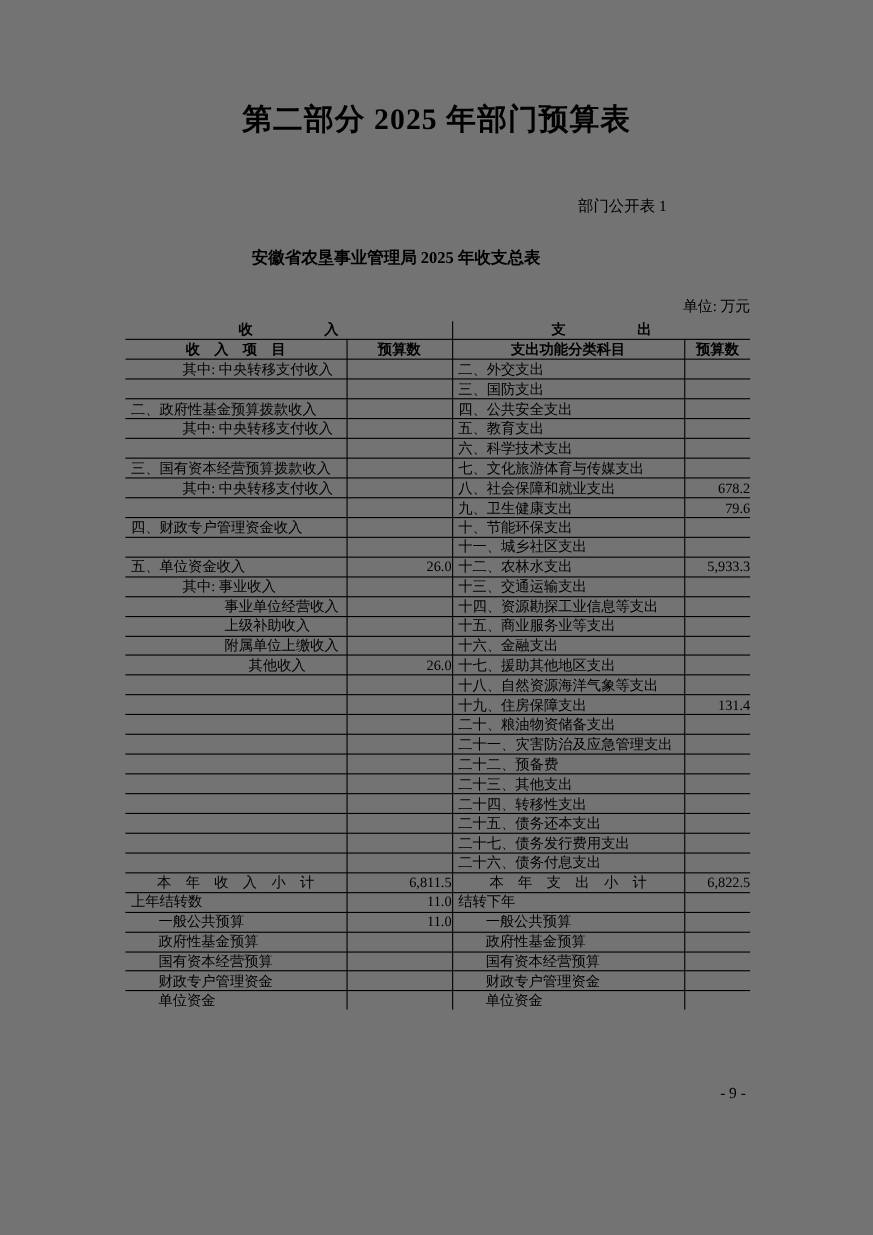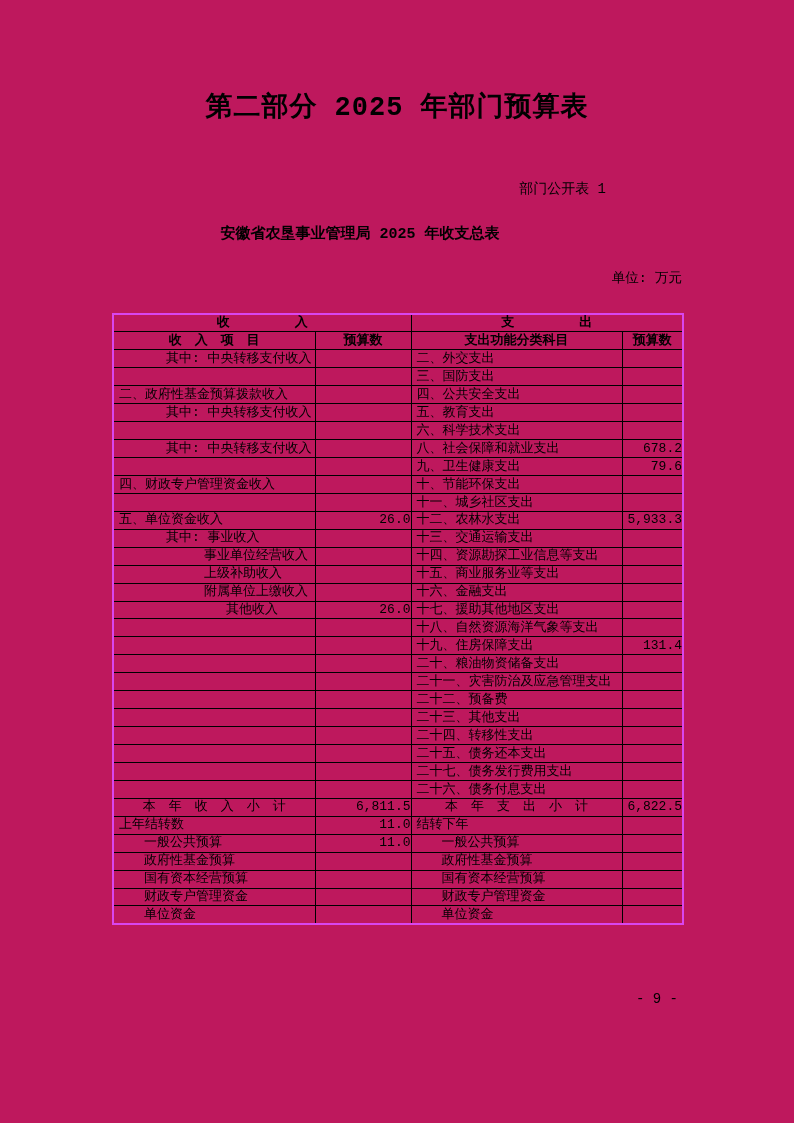--- a/index.html
+++ b/index.html
@@ -4,23 +4,23 @@
 <style>
   html, body {
     margin: 0;
     padding: 0;
     background: #ffffff;
   }
   #page {
     position: relative;
     width: 794px;
     height: 1123px;
-    background: #be185d;
+    background: #737373;
     color: #000000;
-    font-family: Liberation Mono, monospace;
+    font-family: Liberation Serif, serif;
     overflow: hidden;
   }
   .part-title {
     padding-top: 90px;
     text-align: center;
     font-size: 27px;
     font-weight: bold;
     line-height: 36px;
     letter-spacing: 1px;
   }
@@ -41,25 +41,25 @@
   }
   .unit-note {
     margin-top: 19px;
     text-align: right;
     padding-right: 112px;
     font-size: 13.5px;
     line-height: 17px;
   }
   #budget-table {
     margin-left: 112px;
-    margin-top: 26px;
+    margin-top: 3px;
     width: 570px;
     border-collapse: collapse;
     table-layout: fixed;
-    border: 2px solid #d946ef;
+    border: 2px solid #737373;
   }
   #budget-table tr { height: 17.95px; }
   #budget-table th, #budget-table td {
     border: 1px solid #000;
     font-size: 13px;
     line-height: 1.05;
     padding: 0;
     overflow: hidden;
     white-space: nowrap;
     font-weight: normal;
@@ -136,20 +136,26 @@
           <td class="item-cell" style="padding-left: 5px;">五、教育支出</td>
           <td class="value-cell"></td>
         </tr>
         <tr>
           <td class="item-cell" style="padding-left: 5px;"></td>
           <td class="value-cell"></td>
           <td class="item-cell" style="padding-left: 5px;">六、科学技术支出</td>
           <td class="value-cell"></td>
         </tr>
         <tr>
+          <td class="item-cell" style="padding-left: 5px;">三、国有资本经营预算拨款收入</td>
+          <td class="value-cell"></td>
+          <td class="item-cell" style="padding-left: 5px;">七、文化旅游体育与传媒支出</td>
+          <td class="value-cell"></td>
+        </tr>
+        <tr>
           <td class="item-cell" style="padding-left: 52px;">其中: 中央转移支付收入</td>
           <td class="value-cell"></td>
           <td class="item-cell" style="padding-left: 5px;">八、社会保障和就业支出</td>
           <td class="value-cell">678.2</td>
         </tr>
         <tr>
           <td class="item-cell" style="padding-left: 5px;"></td>
           <td class="value-cell"></td>
           <td class="item-cell" style="padding-left: 5px;">九、卫生健康支出</td>
           <td class="value-cell">79.6</td>

